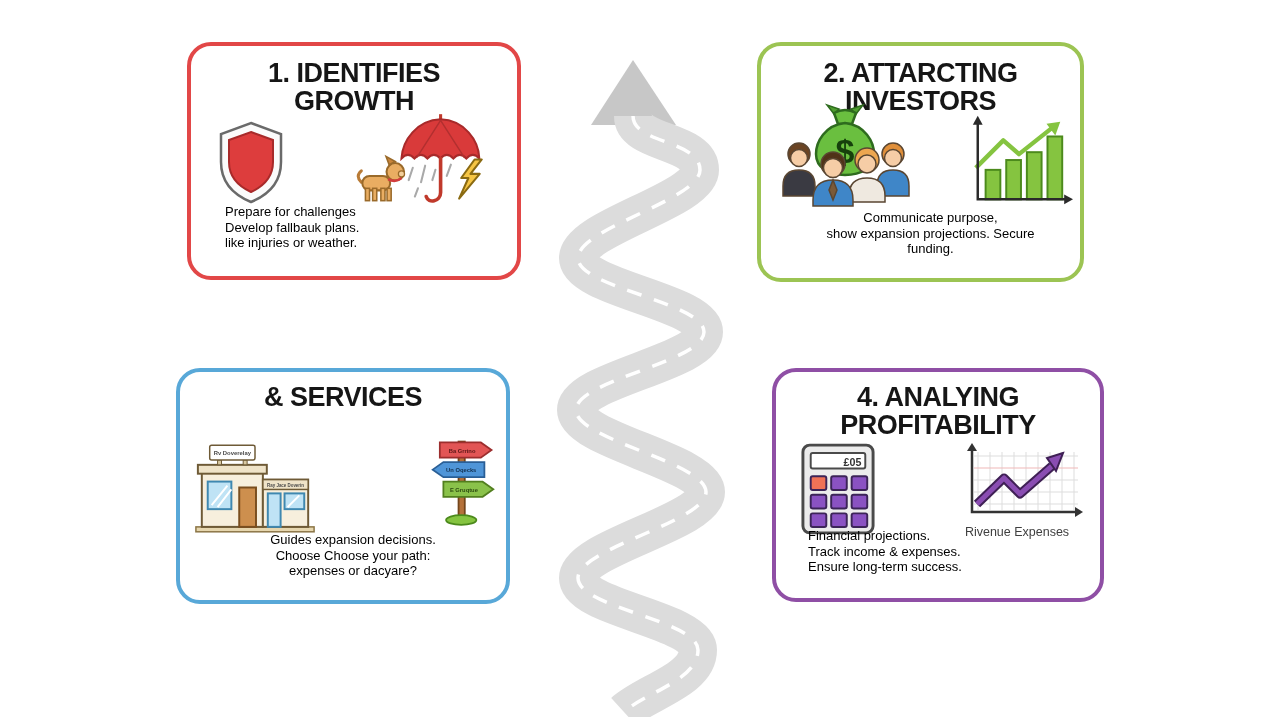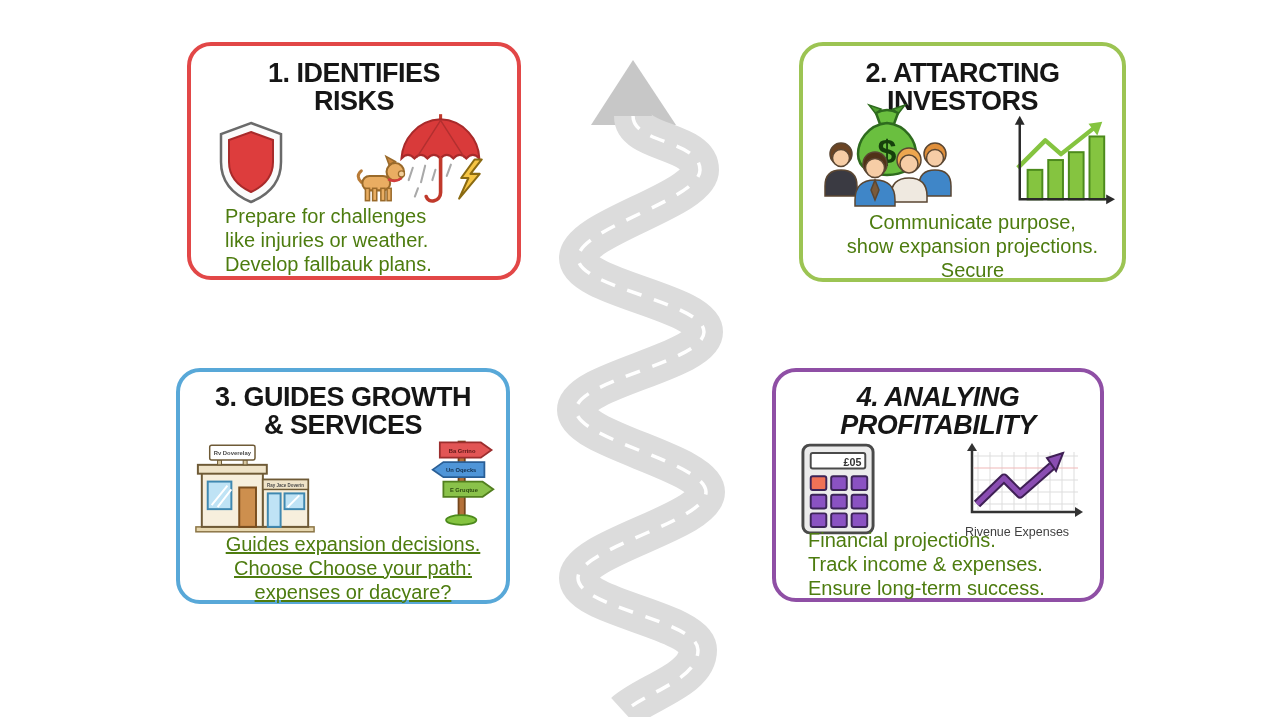--- a/index.html
+++ b/index.html
@@ -5,21 +5,21 @@
   * { margin:0; padding:0; box-sizing:border-box; }
   html,body { width:1280px; height:720px; overflow:hidden; background:#ffffff;
               font-family:"Liberation Sans", sans-serif; }
   .stage { position:relative; width:1280px; height:720px; background:#ffffff; }
 
   .card { position:absolute; background:#ffffff; border-width:4px; border-style:solid;
           border-radius:24px; }
   .card-title { text-align:center; font-weight:bold; color:#161616;
                 font-size:27px; line-height:1.05; letter-spacing:-0.5px; margin-top:13px; }
   .card-title span { display:block; }
-  .body-text { position:absolute; color:#4d7c0f; font-size:20px; line-height:1.2; }
+  .body-text { position:absolute; color:#000000; font-size:13px; line-height:1.2; }
   .body-text span { display:block; }
   .centered { text-align:center; left:0; right:0;padding-left:20px; }
   .icon-abs { position:absolute; }
 
   .chart-caption { display:block; text-align:center; font-size:12.5px; color:#3f3f3f; margin-top:1px; }
 
   #road-svg { position:absolute; left:538px; top:52px; }
 </style>
 </head>
 <body>
@@ -44,21 +44,21 @@
              C 166 310, 38 328, 38 358
              C 38 388, 168 410, 168 440
              C 168 470, 40 496, 40 526
              C 40 556, 160 568, 160 598
              C 160 628, 108 640, 86 660" fill="none" stroke="#ffffff" stroke-width="3.5" stroke-dasharray="15 13"></path>
   </svg>
 
   <div class="card" style="left: 187px; top: 42px; width: 334px; height: 238px; border-color: rgb(226, 71, 71);">
     <div class="card-title">
       <span>1. IDENTIFIES</span>
-      <span>RISKS</span>
+      <span>GROWTH</span>
     </div>
 
     <svg class="icon-abs" style="left:24px; top:74px;" width="72" height="86" viewBox="0 0 70 86">
       <path d="M35 3 L65 14 V42 C65 63 52 75 35 82 C18 75 5 63 5 42 V14 Z" fill="#fbfbfb" stroke="#6a6a6a" stroke-width="2.5"></path>
       <path d="M35 12 L57 20 V42 C57 57 48 66 35 72 C22 66 13 57 13 42 V20 Z" fill="#dd3d3d" stroke="#a82a2a" stroke-width="2"></path>
     </svg>
 
     <svg class="icon-abs" style="left:162px; top:62px;" width="134" height="104" viewBox="0 0 130 101">
 
       <line x1="85" y1="12" x2="85" y2="6" stroke="#c0392b" stroke-width="3"></line>
@@ -90,26 +90,26 @@
         </g>
         <circle cx="41" cy="62" r="8.5" fill="#e9ad62" stroke="#9a6a2a" stroke-width="2"></circle>
         <path d="M35 55 L32 47 L41 52 Z" fill="#c9853a" stroke="#9a6a2a" stroke-width="1.5"></path>
         <circle cx="47" cy="64" r="3" fill="#f3cf9b" stroke="#9a6a2a" stroke-width="1.2"></circle>
         <path d="M34 69 Q41 73 47 68" fill="none" stroke="#d23c3c" stroke-width="2.5"></path>
       </g>
     </svg>
 
     <div class="body-text" style="left:34px; top:158px;">
       <span>Prepare for challenges</span>
+      <span>Develop fallbauk plans.</span>
       <span>like injuries or weather.</span>
-      <span>Develop fallbauk plans.</span>
-    </div>
-  </div>
-
-  <div class="card" style="left: 799px; top: 42px; width: 327px; height: 240px; border-color: rgb(156, 196, 83);">
+    </div>
+  </div>
+
+  <div class="card" style="left: 757px; top: 42px; width: 327px; height: 240px; border-color: rgb(156, 196, 83);">
     <div class="card-title">
       <span>2. ATTARCTING</span>
       <span>INVESTORS</span>
     </div>
 
     <svg class="icon-abs" style="left:20px; top:56px;" width="130" height="106" viewBox="0 0 130 106">
 
       <g>
         <path d="M53 12 L46 3 L58 7 Z" fill="#4f9f2f" stroke="#2e6b1e" stroke-width="1.5"></path>
         <path d="M75 12 L82 3 L70 7 Z" fill="#4f9f2f" stroke="#2e6b1e" stroke-width="1.5"></path>
@@ -145,26 +145,26 @@
       <polyline points="12,54 40,26 56,40 90,13" fill="none" stroke="#85c440" stroke-width="4.5" stroke-linejoin="round"></polyline>
       <polygon points="98,7 93,21 84,9" fill="#85c440"></polygon>
       <path d="M14 6 L14 86 L106 86" fill="none" stroke="#2a2a2a" stroke-width="2.5"></path>
       <polygon points="14,1 9,10 19,10" fill="#2a2a2a"></polygon>
       <polygon points="111,86 102,81 102,91" fill="#2a2a2a"></polygon>
     </svg>
 
     <div class="body-text centered" style="top:164px;">
       <span>Communicate purpose,</span>
       <span>show expansion projections. Secure</span>
+      <span>funding.</span>
     </div>
   </div>
 
   <div class="card" style="left: 176px; top: 368px; width: 334px; height: 236px; border-color: rgb(88, 168, 216);">
     <div class="card-title" style="margin-top:11px;">
-      <span>3. GUIDES GROWTH</span>
       <span>&amp; SERVICES</span>
     </div>
 
     <svg class="icon-abs" style="left:10px; top:66px;" width="130" height="97" viewBox="0 0 132 98">
       <rect x="6" y="90" width="120" height="5" fill="#e6d6ae" stroke="#8a7445" stroke-width="1.5"></rect>
       <rect x="12" y="34" width="62" height="56" fill="#f7efdd" stroke="#6e5a36" stroke-width="2"></rect>
       <rect x="8" y="27" width="70" height="9" fill="#efe3c8" stroke="#6e5a36" stroke-width="2"></rect>
       <rect x="28" y="22" width="4" height="5" fill="#d9c9a2" stroke="#6e5a36" stroke-width="1"></rect>
       <rect x="54" y="22" width="4" height="5" fill="#d9c9a2" stroke="#6e5a36" stroke-width="1"></rect>
       <rect x="20" y="7" width="46" height="15" rx="2" fill="#ffffff" stroke="#6e5a36" stroke-width="1.5"></rect>
@@ -184,29 +184,29 @@
       <rect x="41" y="12" width="7" height="88" fill="#b5713a" stroke="#74461c" stroke-width="2"></rect>
       <ellipse cx="44" cy="100" rx="17" ry="5.5" fill="#85c440" stroke="#4c8a1c" stroke-width="2"></ellipse>
       <polygon points="20,13 66,13 78,21.5 66,30 20,30" fill="#e25555" stroke="#9c2e2e" stroke-width="2"></polygon>
       <text x="45" y="24.5" text-anchor="middle" font-size="6.5" font-weight="bold" fill="#5a1616">Ba Grrino</text>
       <polygon points="70,35 24,35 12,43.5 24,52 70,52" fill="#4f95d8" stroke="#2a5f96" stroke-width="2"></polygon>
       <text x="44" y="46.5" text-anchor="middle" font-size="6.5" font-weight="bold" fill="#12304f">Un Oqecks</text>
       <polygon points="24,57 68,57 80,65.5 68,74 24,74" fill="#8ac24a" stroke="#527f1f" stroke-width="2"></polygon>
       <text x="47" y="68.5" text-anchor="middle" font-size="6.5" font-weight="bold" fill="#2c4a10">E Gruqtue</text>
     </svg>
 
-    <div class="body-text centered" style="top:160px;text-decoration:underline;">
+    <div class="body-text centered" style="top:160px;">
       <span>Guides expansion decisions.</span>
       <span>Choose Choose your path:</span>
       <span>expenses or dacyare?</span>
     </div>
   </div>
 
   <div class="card" style="left: 772px; top: 368px; width: 332px; height: 234px; border-color: rgb(143, 79, 165);">
-    <div class="card-title" style="margin-top:11px;font-style:italic;">
+    <div class="card-title" style="margin-top:11px;">
       <span>4. ANALYING</span>
       <span>PROFITABILITY</span>
     </div>
 
     <svg class="icon-abs" style="left:24px; top:70px;" width="76" height="94" viewBox="0 0 78 96">
       <rect x="3" y="3" width="72" height="90" rx="7" fill="#ececec" stroke="#4a4a4a" stroke-width="3"></rect>
       <rect x="11" y="11" width="56" height="16" rx="2" fill="#ffffff" stroke="#4a4a4a" stroke-width="2"></rect>
       <text x="63" y="24" text-anchor="end" font-size="11" font-weight="bold" fill="#333333">£05</text>
       <g stroke="#3c2458" stroke-width="2" fill="#8a52c2">
         <rect x="11" y="35" width="16" height="14" rx="2" fill="#ef7257"></rect>

